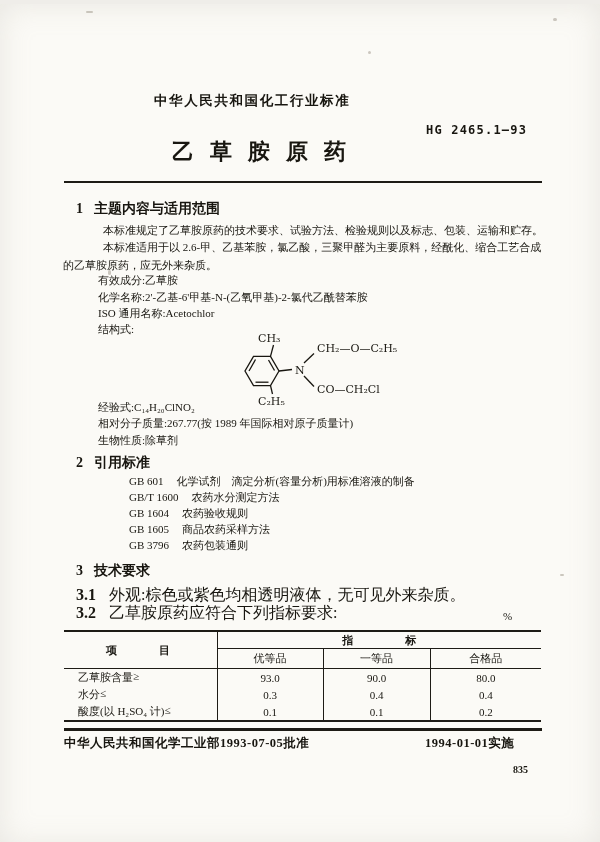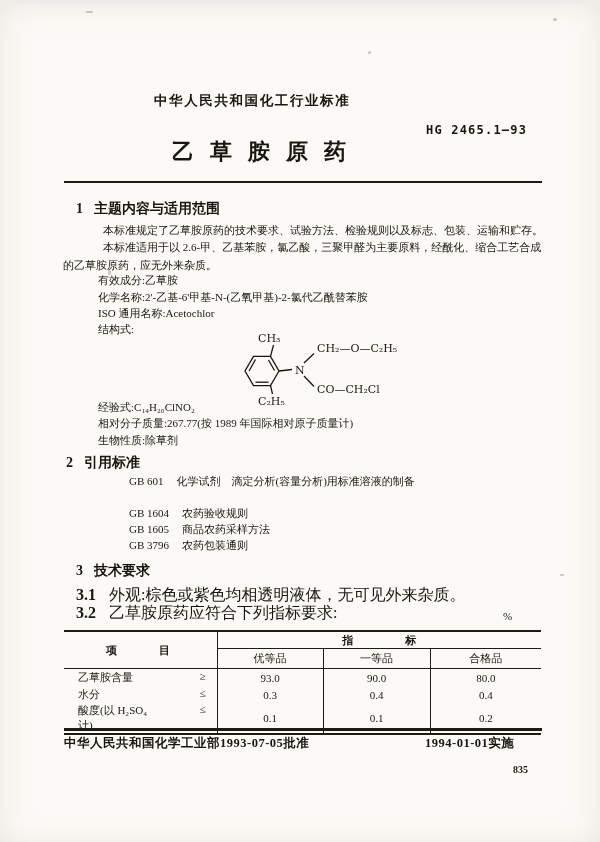--- a/index.html
+++ b/index.html
@@ -39,21 +39,21 @@
     position:absolute;left:64px;top:626px;width:477px;
     border-collapse:collapse;table-layout:fixed;font-size:11px;
     border-top:2px solid #1d1b15;border-bottom:2px solid #1d1b15;
   }
   table.spec td{padding:0;vertical-align:middle;font-family:Liberation Serif, serif;}
   td.item-head{border-right:1.5px solid #1d1b15;border-bottom:1px solid #1d1b15;text-align:left;}
   td.index-head{border-bottom:1px solid #1d1b15;text-align:center;height:16px;}
   td.grade{border-right:1px solid #1d1b15;border-bottom:1px solid #1d1b15;text-align:center;height:19px;}
   td.grade.last{border-right:none;}
   td.name-cell{border-right:1.5px solid #1d1b15;height:17px;}
-  .name-wrap{display:flex;justify-content:space-between;padding:0 11px 0 14px;gap:40px;}
+  .name-wrap{display:flex;justify-content:flex-start;padding:0 11px 0 14px;}
   td.val{border-right:1px solid #1d1b15;text-align:center;}
   td.val.last{border-right:none;}
   .spread-item{letter-spacing:42px;padding-left:42px;}
   .spread-index{letter-spacing:52px;padding-left:52px;font-weight:bold;}
 
   .footer-rule{left:64px;top:724px;width:478px;height:3px;}
   .footer-left{left:64px;top:731px;font-size:12.5px;font-weight:bold;letter-spacing:.5px;}
   .footer-right{left:425px;top:731px;font-size:12.5px;font-weight:bold;letter-spacing:.5px;}
   .page-no{left:505px;top:760px;font-size:10px;font-weight:bold;padding-left:8px;}
 
@@ -104,26 +104,29 @@
     <text x="67" y="44">N</text>
     <text x="89" y="22">CH₂—O—C₂H₅</text>
     <text x="89" y="63">CO—CH₂Cl</text>
     <text x="30" y="75">C₂H₅</text>
   </svg>
 
   <div class="abs subline nowrap" style="top:396px;">经验式:C₁₄H₂₀ClNO₂</div>
   <div class="abs subline nowrap" style="top:412px;">相对分子质量:267.77(按 1989 年国际相对原子质量计)</div>
   <div class="abs subline nowrap" style="top:429px;">生物性质:除草剂</div>
 
-  <div class="abs sec-heading nowrap" style="left:66px;top:450px;">
+  <div class="abs sec-heading nowrap" style="left:76px;top:450px;">
     <span class="num">2</span><span>引用标准</span>
   </div>
 
   <div class="abs ref-line nowrap" style="top:470px;">
     <span class="code">GB 601</span><span>化学试剂　滴定分析(容量分析)用标准溶液的制备</span>
+  </div>
+  <div class="abs ref-line nowrap" style="top:486px;">
+    <span class="code">GB/T 1600</span><span>农药水分测定方法</span>
   </div>
   <div class="abs ref-line nowrap" style="top:502px;">
     <span class="code">GB 1604</span><span>农药验收规则</span>
   </div>
   <div class="abs ref-line nowrap" style="top:518px;">
     <span class="code">GB 1605</span><span>商品农药采样方法</span>
   </div>
   <div class="abs ref-line nowrap" style="top:534px;">
     <span class="code">GB 3796</span><span>农药包装通则</span>
   </div>

